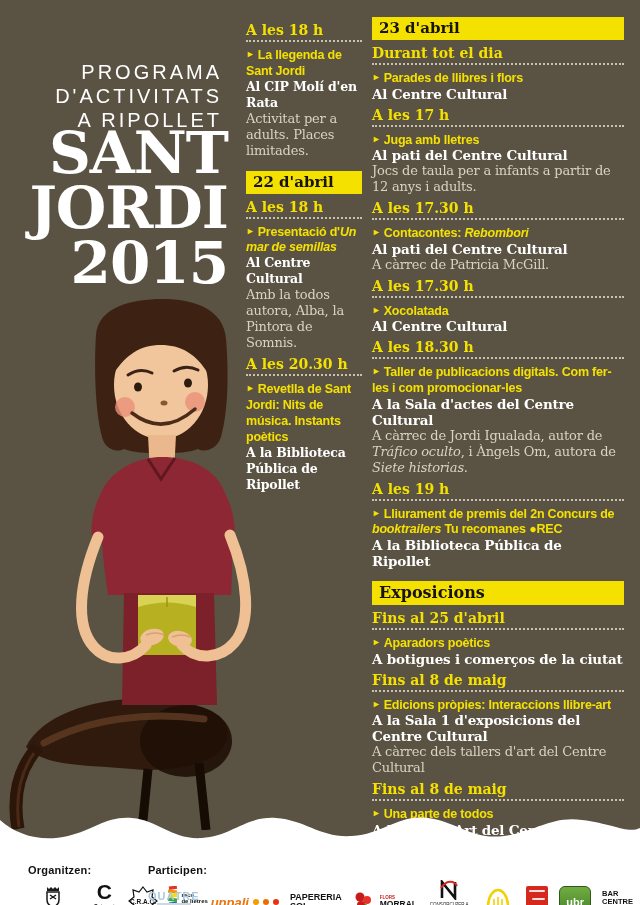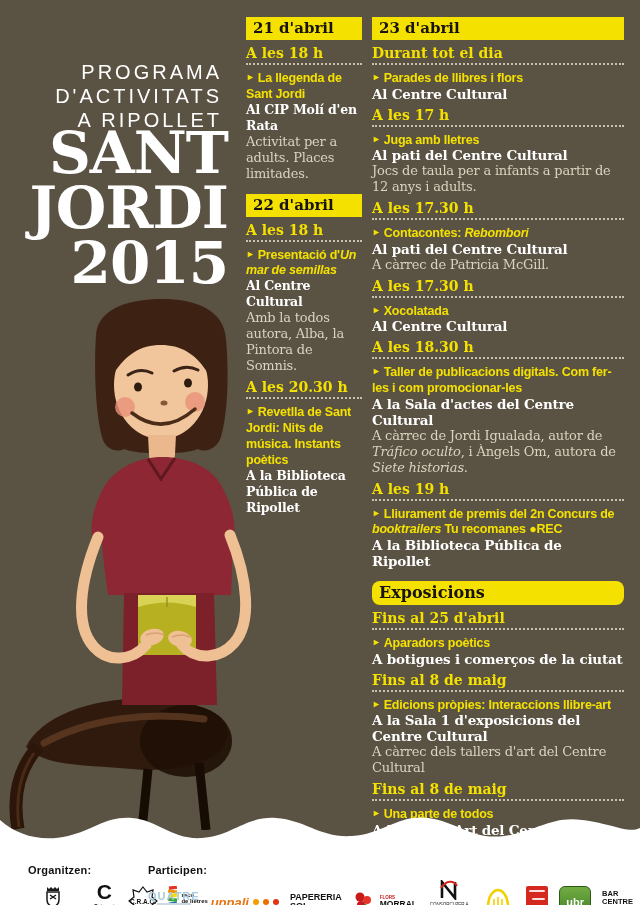--- a/index.html
+++ b/index.html
@@ -21,21 +21,21 @@
   
   .col{position:absolute; top:17px; z-index:2;}
   .col-left{left:246px; width:116px;}
   .col-right{left:372px; width:252px;}
   .datebox{
     background:var(--accent-yellow,#f5e100); color:#171310;
     font-family:"DejaVu Serif",serif; font-weight:700; font-size:15px;
     padding:2px 7px 3px; margin:12px 0 6px; box-sizing:border-box; width:100%;
   }
   .datebox.first{margin-top:0;}
-  .datebox.expo{font-size:16px;border-radius:8px;}
+  .datebox.expo{font-size:16px;}
   .time{
     color:var(--accent-yellow,#f5e100); font-family:"DejaVu Serif",serif;
     font-weight:700; font-size:14px; line-height:15px; margin:6px 0 2px;
   }
   .dotline{border-bottom:2px dotted #c9c2ae; height:0; margin:0 0 4px;}
   .etitle{
     color:var(--accent-yellow,#f5e100); font-weight:700; font-size:12.5px;
     line-height:16px; letter-spacing:-0.2px;
   }
   .etitle .bullet{font-size:9px; vertical-align:1.5px; margin-right:3px;}
@@ -88,21 +88,20 @@
     <div>D'ACTIVITATS</div>
     <div>A RIPOLLET</div>
   </div>
   <div class="maintitle">
     <div>SANT</div>
     <div>JORDI</div>
     <div>2015</div>
   </div>
 
   <div class="col col-left">
-    <div class="datebox first">21 d'abril</div>
 
     <div class="event">
       <div class="time">A les 18 h</div>
       <div class="dotline"></div>
       <div class="etitle"><span class="bullet">►</span><span>La llegenda de Sant Jordi</span></div>
       <div class="venue">Al CIP Molí d'en Rata</div>
       <div class="desc">Activitat per a adults. Places limitades.</div>
     </div>
 
     <div class="datebox">22 d'abril</div>

